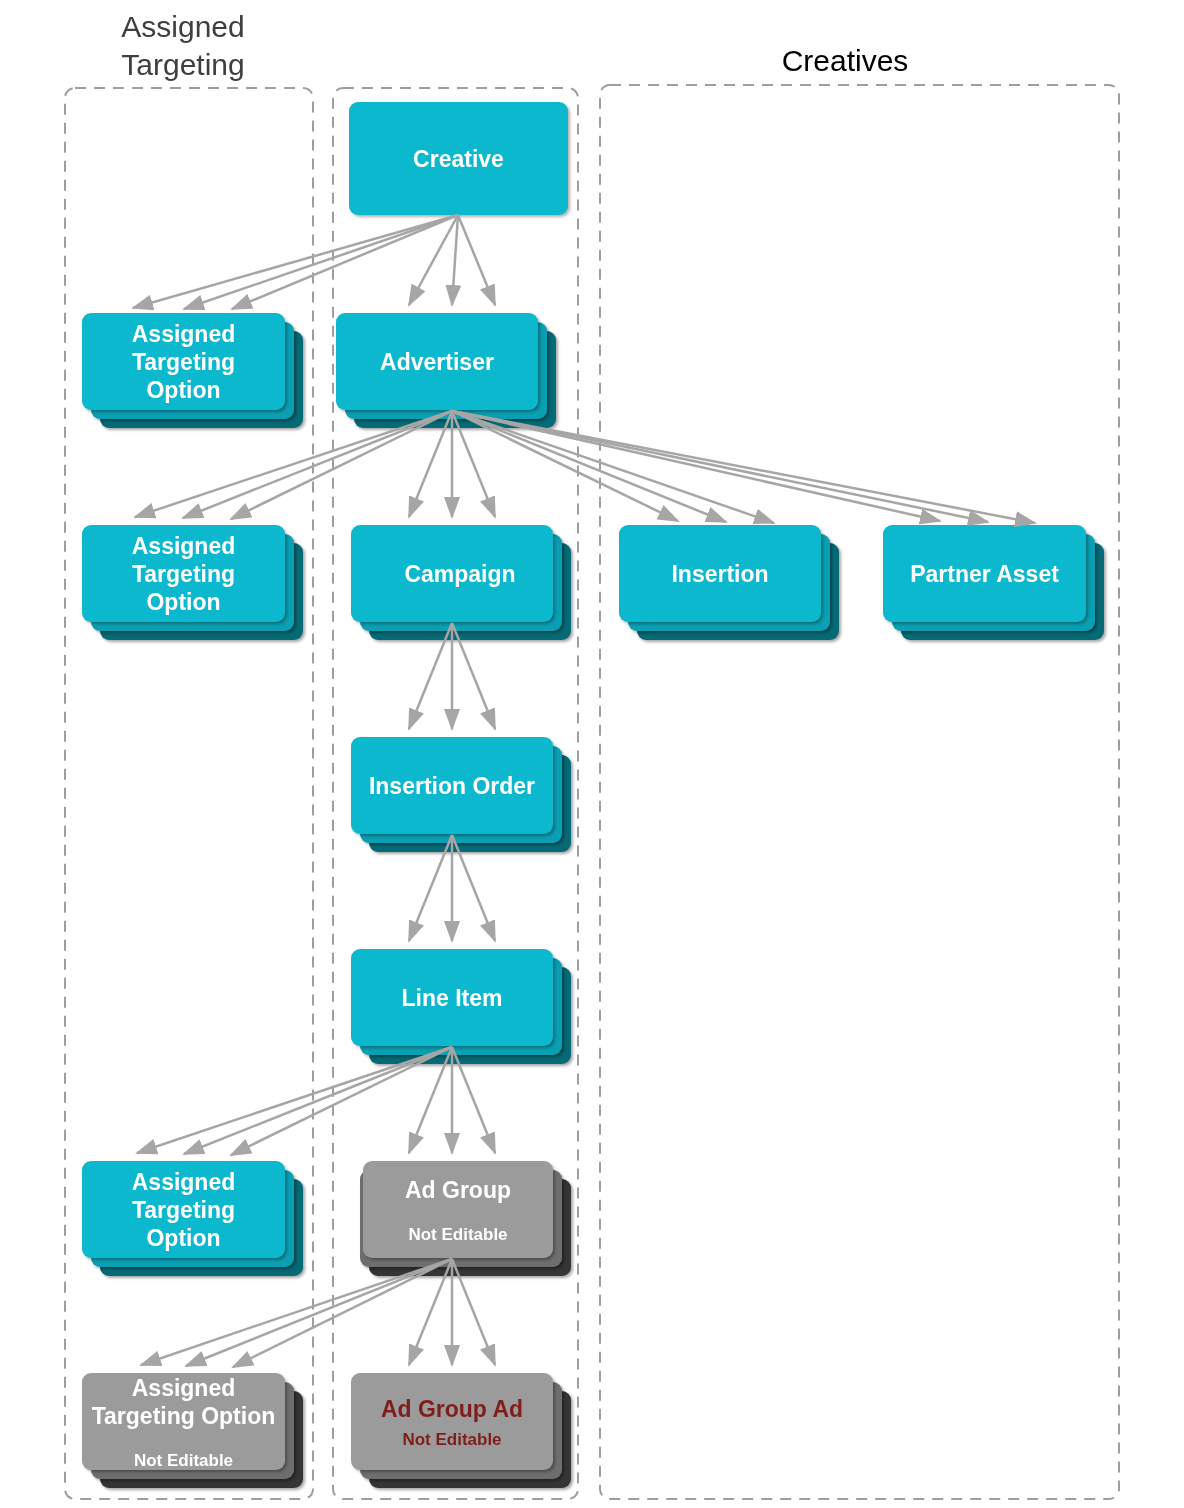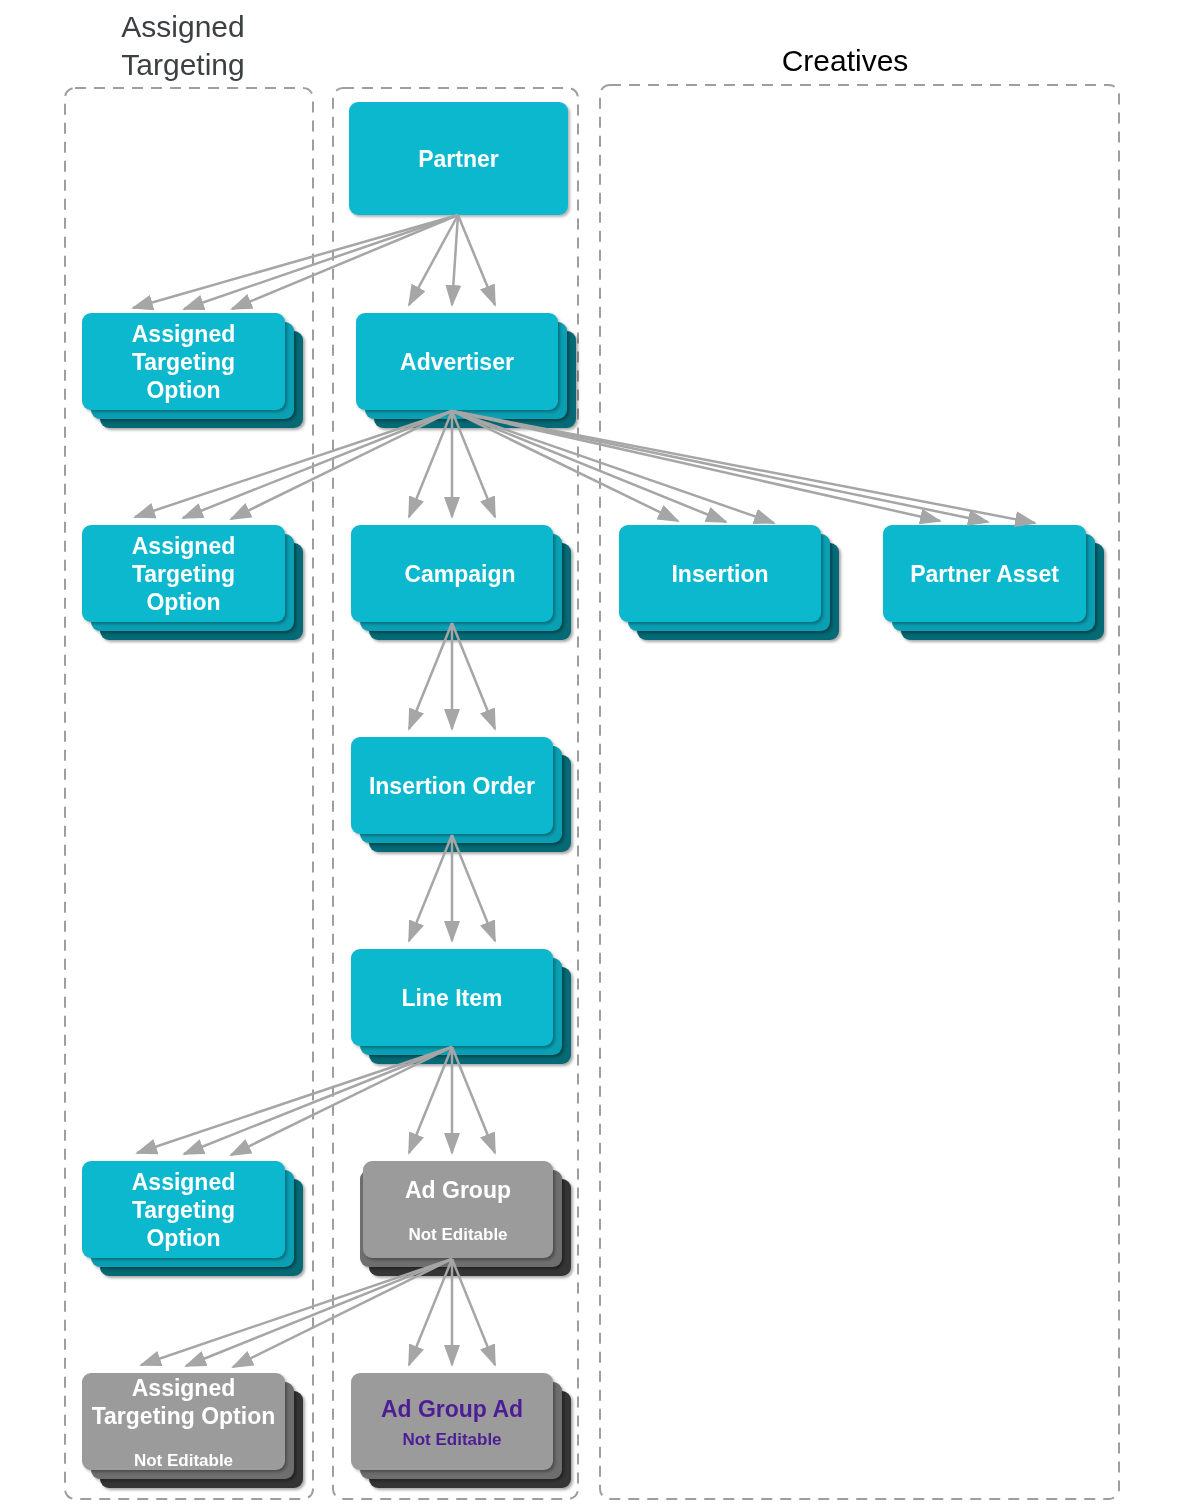--- a/index.html
+++ b/index.html
@@ -35,33 +35,33 @@
     <svg id="columns-svg" class="layer" width="1184" height="1508">
       <rect x="65" y="88" width="248" height="1411" rx="10" class="col-rect" stroke="#9e9e9e"></rect>
       <rect x="333" y="88" width="245" height="1411" rx="10" class="col-rect" stroke="#9e9e9e"></rect>
       <rect x="600" y="85" width="519" height="1414" rx="10" class="col-rect" stroke="#9e9e9e"></rect>
     </svg>
     <div class="col-title" style="left: 53px; top: 8px; width: 260px; color: rgb(60, 64, 67);">Assigned
 Targeting</div>
     <div class="col-title" style="left: 715px; top: 42px; width: 260px; color: #000000;">Creatives</div>
     <div class="node" style="left: 349px; top: 102px; width: 219px; height: 113px; --c-face: #0bb8ce; --c-mid: #0a9fb2; --c-dark: #056a75;">
       <span class="face" style="color: rgb(255, 255, 255);">
-        <div class="label">Partner</div>
+        <div class="label">Creative</div>
       </span>
     </div>
     <div class="node" style="left: 82px; top: 313px; width: 203px; height: 97px; --c-face: #0bb8ce; --c-mid: #0a9fb2; --c-dark: #056a75;">
       <span class="stack-layer l3"></span>
       <span class="stack-layer l2"></span>
       <span class="face" style="color: rgb(255, 255, 255);">
         <div class="label">Assigned
 Targeting
 Option</div>
       </span>
     </div>
-    <div class="node" style="left: 356px; top: 313px; width: 202px; height: 97px; --c-face: #0bb8ce; --c-mid: #0a9fb2; --c-dark: #056a75;">
+    <div class="node" style="left: 336px; top: 313px; width: 202px; height: 97px; --c-face: #0bb8ce; --c-mid: #0a9fb2; --c-dark: #056a75;">
       <span class="stack-layer l3"></span>
       <span class="stack-layer l2"></span>
       <span class="face" style="color: rgb(255, 255, 255);">
         <div class="label">Advertiser</div>
       </span>
     </div>
     <div class="node" style="left: 82px; top: 525px; width: 203px; height: 97px; --c-face: #0bb8ce; --c-mid: #0a9fb2; --c-dark: #056a75;">
       <span class="stack-layer l3"></span>
       <span class="stack-layer l2"></span>
       <span class="face" style="color: rgb(255, 255, 255);">
@@ -127,21 +127,21 @@
       <span class="stack-layer l2"></span>
       <span class="face" style="color: rgb(255, 255, 255); gap: 22px;">
         <div class="label">Assigned
 Targeting Option</div>
         <div class="sub">Not Editable</div>
       </span>
     </div>
     <div class="node gray" style="left: 351px; top: 1373px; width: 202px; height: 97px; --c-face: #9b9b9b; --c-mid: #6e6e6e; --c-dark: #353535;">
       <span class="stack-layer l3"></span>
       <span class="stack-layer l2"></span>
-      <span class="face" style="color: #4c1d95; gap: 8px;">
+      <span class="face" style="color: #7f1d1d; gap: 8px;">
         <div class="label">Ad Group Ad</div>
         <div class="sub">Not Editable</div>
       </span>
     </div>
     <svg id="arrows-svg" class="layer" width="1184" height="1508">
       <defs>
         <marker id="arrowhead" markerUnits="userSpaceOnUse" markerWidth="22" markerHeight="16" refX="20" refY="8" orient="auto">
           <path d="M0,0 L22,8 L0,16 Z" fill="#a6a6a6"></path>
         </marker>
       </defs>

